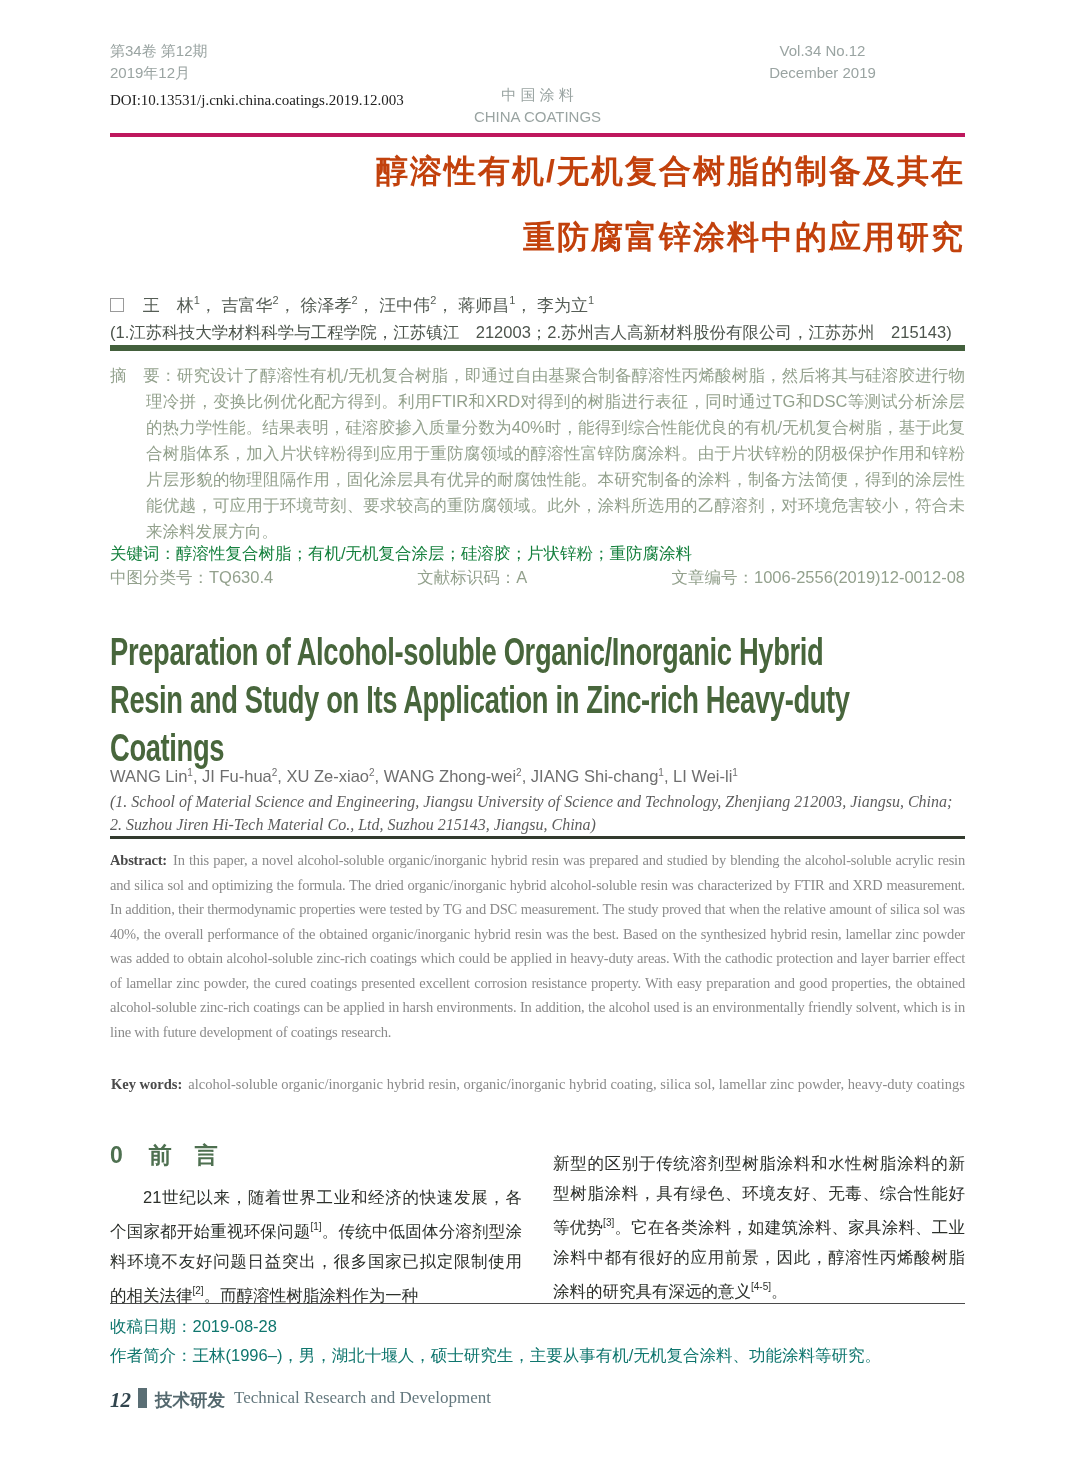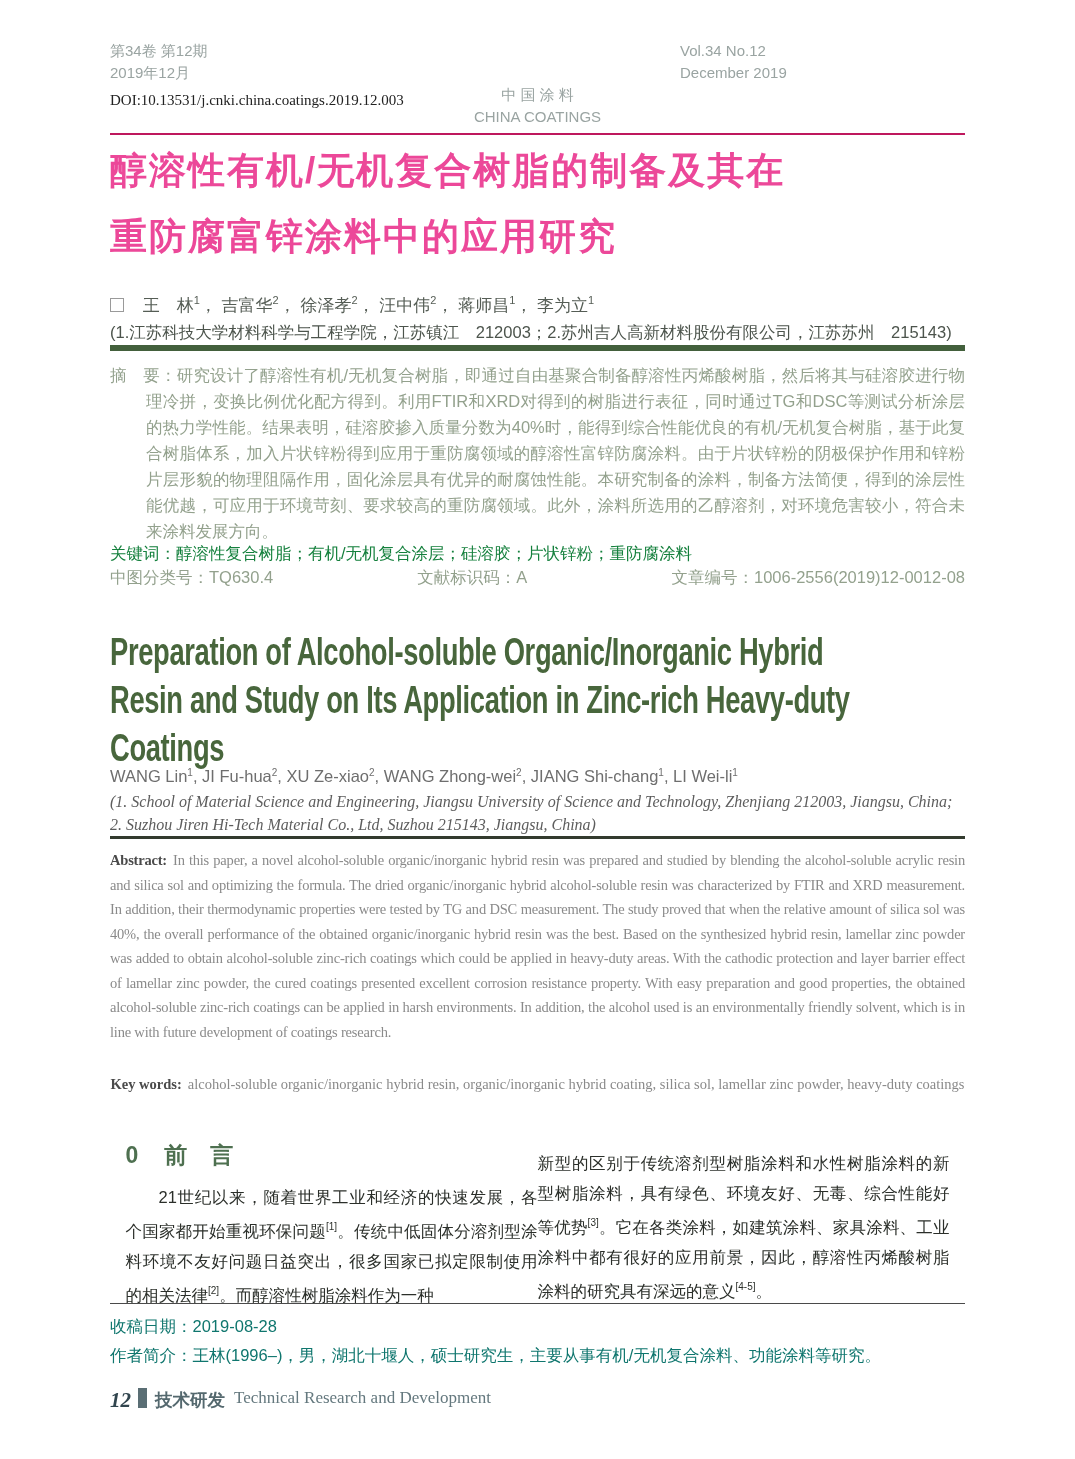--- a/index.html
+++ b/index.html
@@ -8,29 +8,29 @@
     width:1075px;height:1459px;
     background:#ffffff;
     font-family:"Liberation Sans",sans-serif;
     overflow:hidden;
   }
   .blk{position:absolute;left:110px;width:855px;}
 
   
   .header{top:40px;display:flex;justify-content:space-between;align-items:flex-start;
           color:#9aa4a2;font-size:15px;line-height:22px;
-          border-bottom:2px solid #be185d;padding-bottom:5px;}
+          border-bottom:4px solid #be185d;padding-bottom:5px;}
   .h-left{flex:1;text-align:left;}
   .h-center{flex:1;text-align:center;margin-top:44px;}
-  .h-right{flex:1;text-align:left;}
+  .h-right{flex:1;text-align:center;}
 
   .doi{top:92px;font-family:"Liberation Serif",serif;color:#222222;font-size:15px;}
 
   
-  .title-cn{top:138px;color:#ec4899;font-weight:bold;font-size:37px;line-height:66px;letter-spacing:2px;white-space:nowrap;}
+  .title-cn{top:138px;color:#c2410c;font-weight:bold;font-size:32px;line-height:66px;letter-spacing:2px;white-space:nowrap;text-align:right;}
 
   
   .authors-cn{top:294px;color:#555d55;font-size:17px;}
   .author-marker{display:inline-block;width:12px;height:12px;border:1px solid #9a9a9a;margin-right:14px;transform:translateY(1px);}
   .authors-cn sup{font-size:11px;color:#555d55;}
   .affil-cn{top:322px;color:#4c544c;font-size:16.5px;}
 
   .green-bar{top:345px;height:6px;background:#43603c;}
 
   
@@ -47,24 +47,24 @@
   .authors-en sup{font-size:10px;}
   .affil-en{top:790px;color:#5d5d5d;font-size:16px;line-height:23px;font-style:italic;font-family:"Liberation Serif",serif;}
 
   .rule-dark{top:836px;height:3px;background:#333b2e;}
 
   
   .abstract-en{top:848px;color:#8a8a8a;font-family:"Liberation Serif",serif;
                font-size:14.5px;line-height:24.5px;text-align:justify;letter-spacing:-0.2px;}
   .b-label{font-weight:bold;color:#4a4a4a;margin-right:6px;}
   .kw-en{top:1072px;color:#8a8a8a;font-family:"Liberation Serif",serif;
-         font-size:14.5px;line-height:25px;text-align:center;}
+         font-size:14.5px;line-height:25px;text-align:right;}
 
   
-  .intro{top:1140px;display:flex;justify-content:center;}
+  .intro{top:1140px;display:flex;justify-content:space-between;}
   .intro .col{width:412px;}
   .sec-head{color:#4e7050;font-weight:bold;font-size:23px;height:42px;}
   .sec-head .num{margin-right:26px;}
   .intro p{margin:0;color:#2b2f2a;font-size:16.5px;line-height:30px;text-align:justify;}
   .intro p.indent{text-indent:2em;}
   .intro sup{font-size:10px;}
   .col.rightc{padding-top:8px;}
 
   .rule-thin{top:1303px;height:1px;background:#4a4a4a;}
   .notes{top:1312px;color:#0f766e;font-size:16.5px;line-height:29px;}

